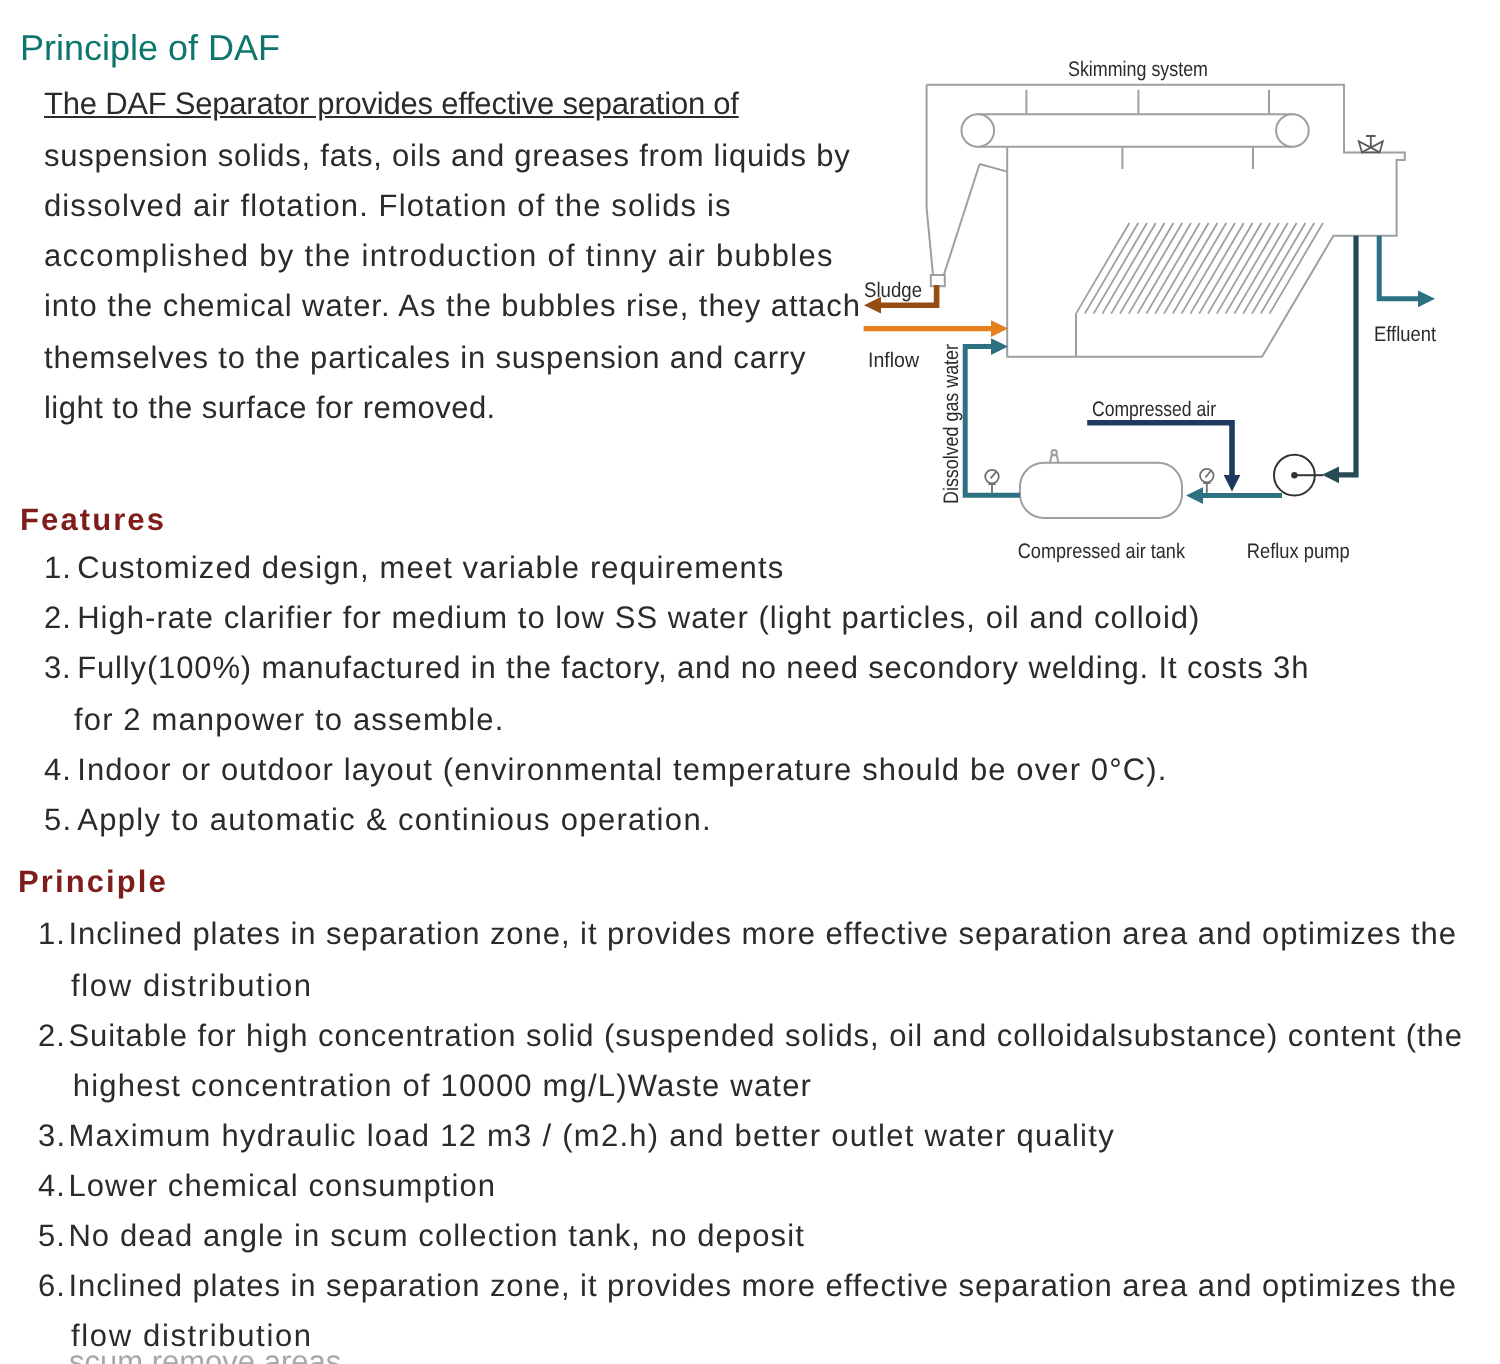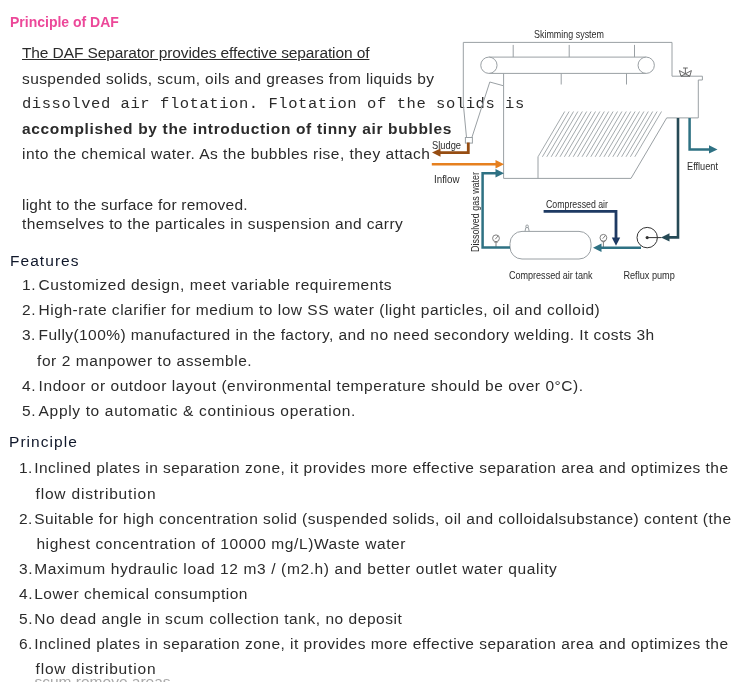--- a/index.html
+++ b/index.html
@@ -1,34 +1,34 @@
 <!DOCTYPE html>
 <html><head>
 <meta charset="utf-8">
 <style>
 html,body{margin:0;padding:0;}
 body{width:750px;height:682px;background:#fff;overflow:hidden;position:relative;
   font-family:"Liberation Sans",sans-serif;color:#2b2b2b;}
 .t{position:absolute;white-space:nowrap;font-size:15.5px;line-height:normal;}
-.h1{font-weight:bold;font-size:14px;color:#ec4899;}
-.h2{font-weight:normal;font-size:15.5px;color:#0f172a;letter-spacing:1.05px;}
+.h1{font-weight:normal;font-size:18px;color:#0f766e;}
+.h2{font-weight:bold;font-size:15.5px;color:#7f1d1d;letter-spacing:1.05px;}
 .num{display:inline-block;text-align:right;width:11px;margin-right:5.6px;}
 .numa{display:inline-block;text-align:right;width:10px;margin-right:5.2px;}
 </style>
 </head>
 <body>
 
 <div class="t h1" style="left:10px;top:13.6px;">Principle of DAF</div>
 
 <div class="t" id="p1" style="left:22px;top:44.2px;letter-spacing:-0.112px;text-decoration:underline;">The DAF Separator provides effective separation of</div>
-<div class="t" id="p2" style="left:22px;top:69.5px;letter-spacing:0.378px;">suspended solids, scum, oils and greases from liquids by</div>
-<div class="t" id="p3" style="left:22px;top:94.8px;letter-spacing:0.558px;font-family:Liberation Mono, monospace;">dissolved air flotation. Flotation of the solids is</div>
-<div class="t" id="p4" style="left:22px;top:120.1px;letter-spacing:0.656px;font-weight:bold;">accomplished by the introduction of tinny air bubbles</div>
+<div class="t" id="p2" style="left:22px;top:69.5px;letter-spacing:0.378px;">suspension solids, fats, oils and greases from liquids by</div>
+<div class="t" id="p3" style="left:22px;top:94.8px;letter-spacing:0.558px;">dissolved air flotation. Flotation of the solids is</div>
+<div class="t" id="p4" style="left:22px;top:120.1px;letter-spacing:0.656px;">accomplished by the introduction of tinny air bubbles</div>
 <div class="t" id="p5" style="left:22px;top:145.4px;letter-spacing:0.469px;">into the chemical water. As the bubbles rise, they attach</div>
-<div class="t" id="p6" style="left:22px;top:170.7px;letter-spacing:0.404px;margin-top:44px;">themselves to the particales in suspension and carry</div>
+<div class="t" id="p6" style="left:22px;top:170.7px;letter-spacing:0.404px;">themselves to the particales in suspension and carry</div>
 <div class="t" id="p7" style="left:22px;top:196px;letter-spacing:0.239px;">light to the surface for removed.</div>
 
 <div class="t h2" style="left:10px;top:252.2px;">Features</div>
 
 <div class="t" id="f1" style="left:22px;top:276px;letter-spacing:0.563px;"><span class="num">1.</span>Customized design, meet variable requirements</div>
 <div class="t" id="f2" style="left:22px;top:301.2px;letter-spacing:0.521px;"><span class="num">2.</span>High-rate clarifier for medium to low SS water (light particles, oil and colloid)</div>
 <div class="t" id="f3" style="left:22px;top:326.4px;letter-spacing:0.429px;"><span class="num">3.</span>Fully(100%) manufactured in the factory, and no need secondory welding. It costs 3h</div>
 <div class="t" id="f3b" style="left:37px;top:351.6px;letter-spacing:0.569px;text-align:right;">for 2 manpower to assemble.</div>
 <div class="t" id="f4" style="left:22px;top:376.8px;letter-spacing:0.556px;"><span class="num">4.</span>Indoor or outdoor layout (environmental temperature should be over 0°C).</div>
 <div class="t" id="f5" style="left:22px;top:402px;letter-spacing:0.663px;"><span class="num">5.</span>Apply to automatic &amp; continious operation.</div>

